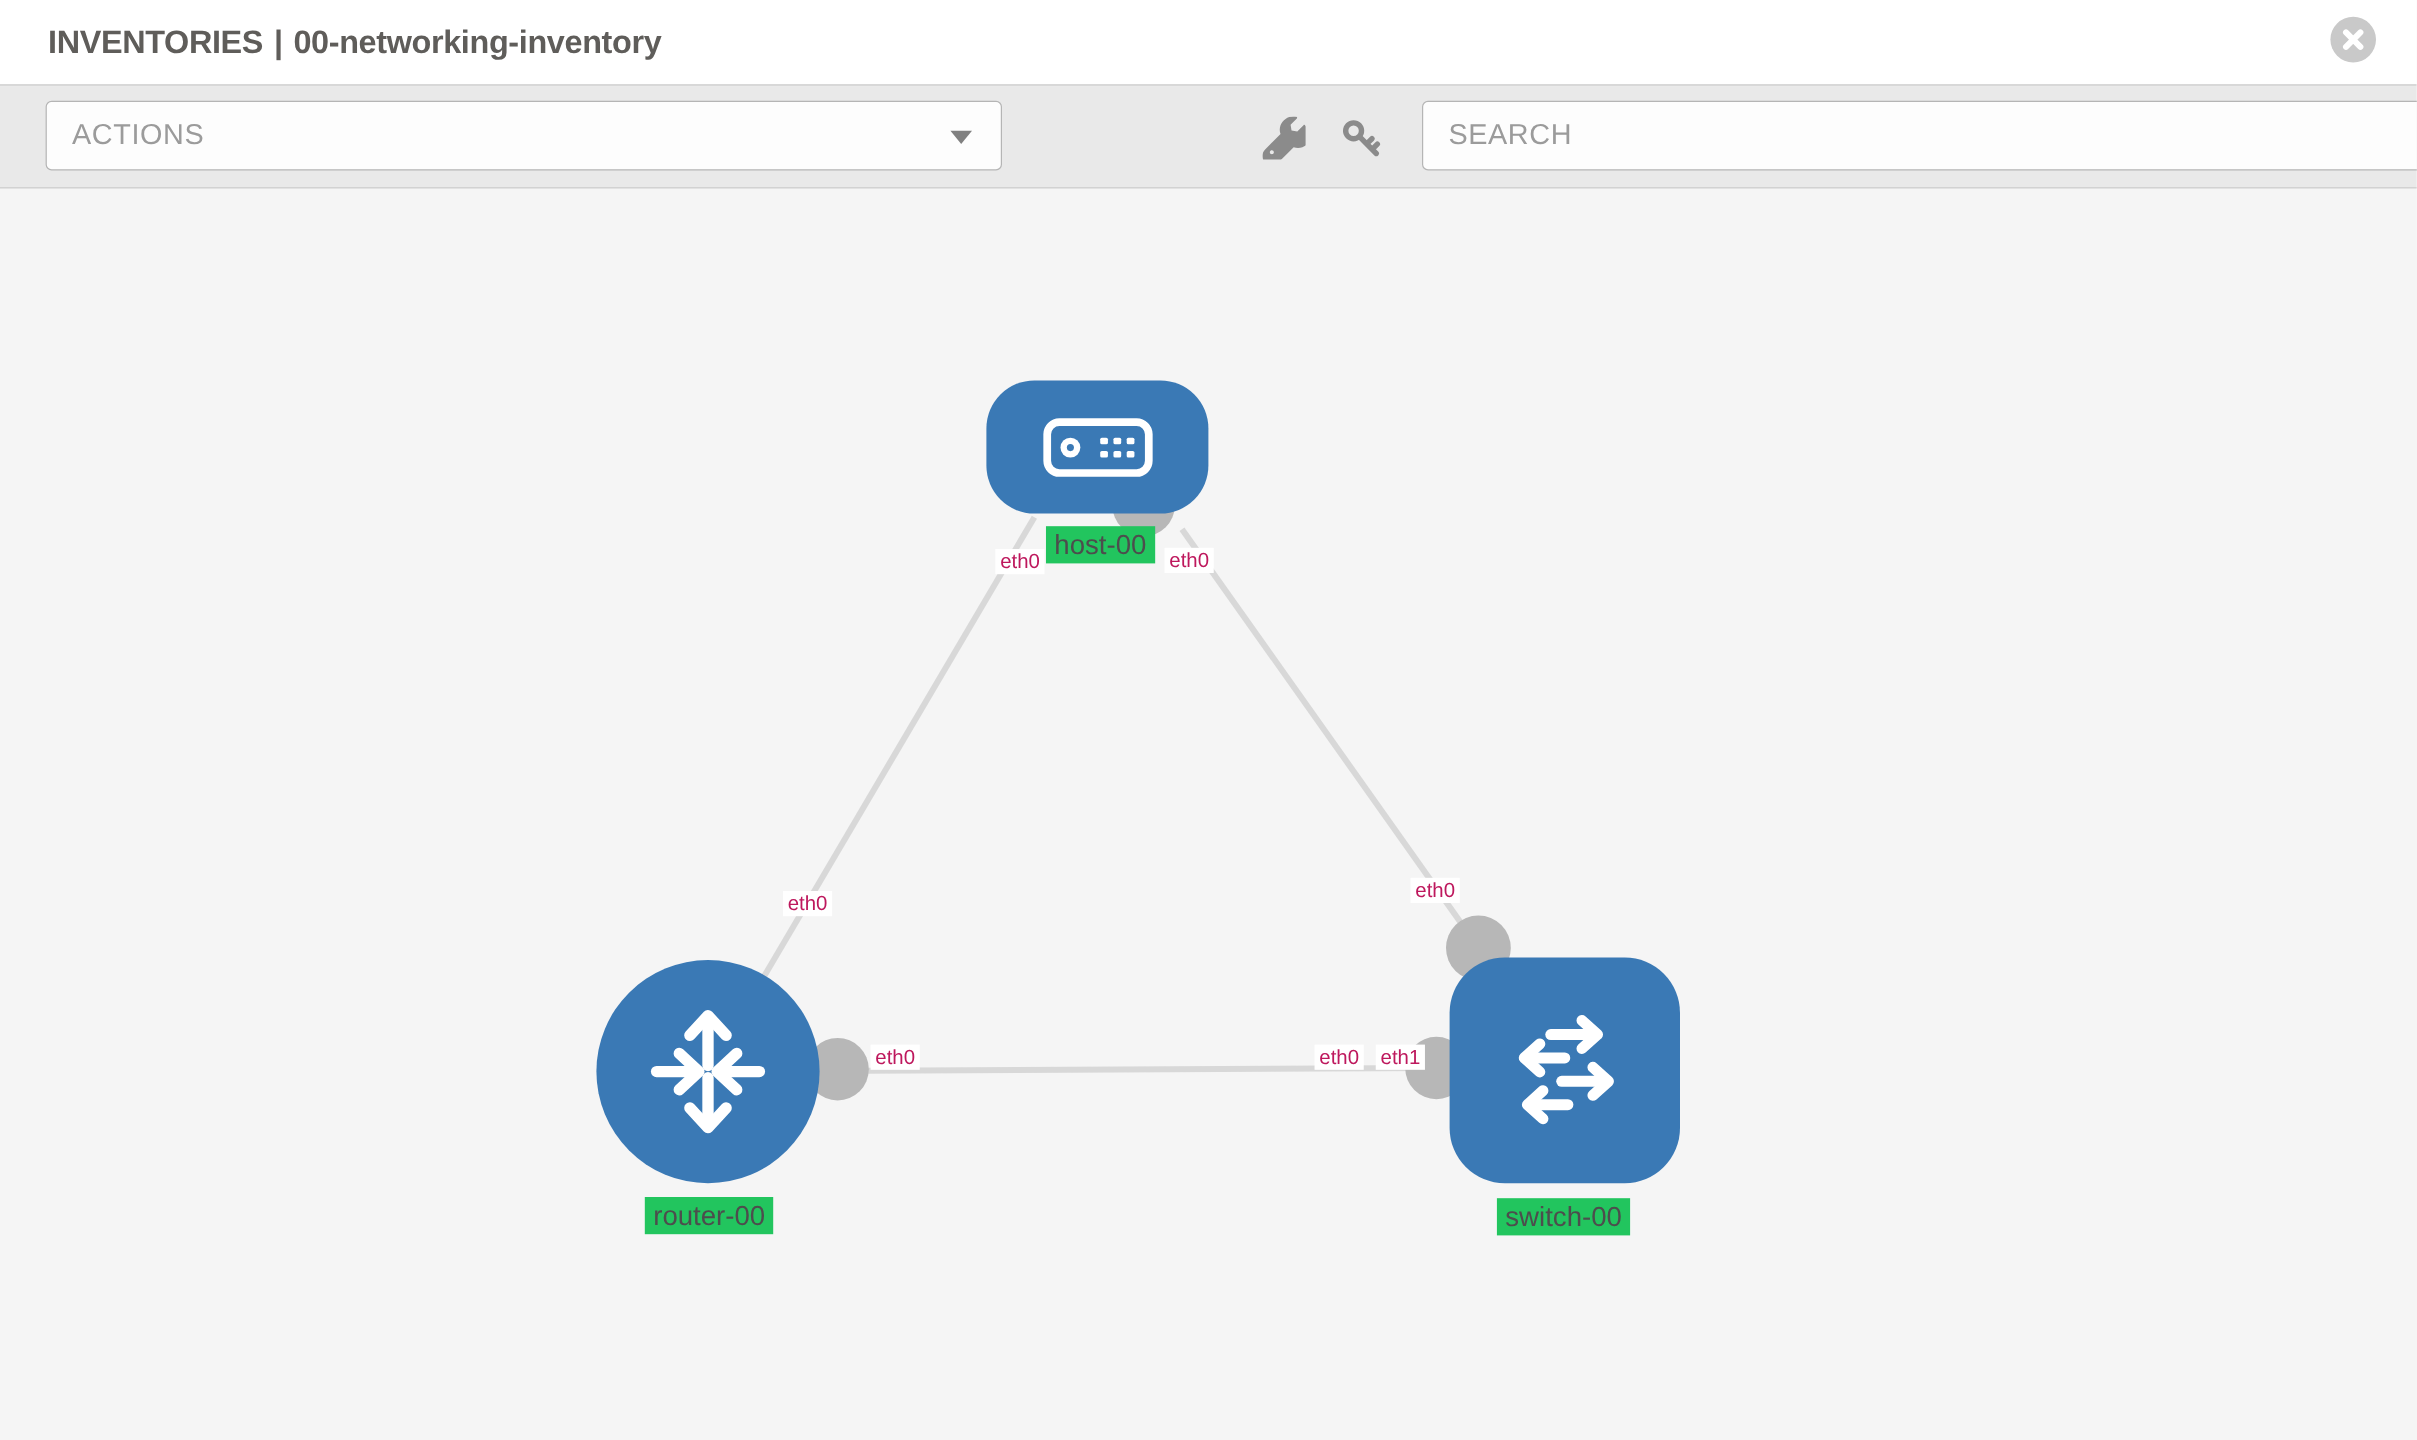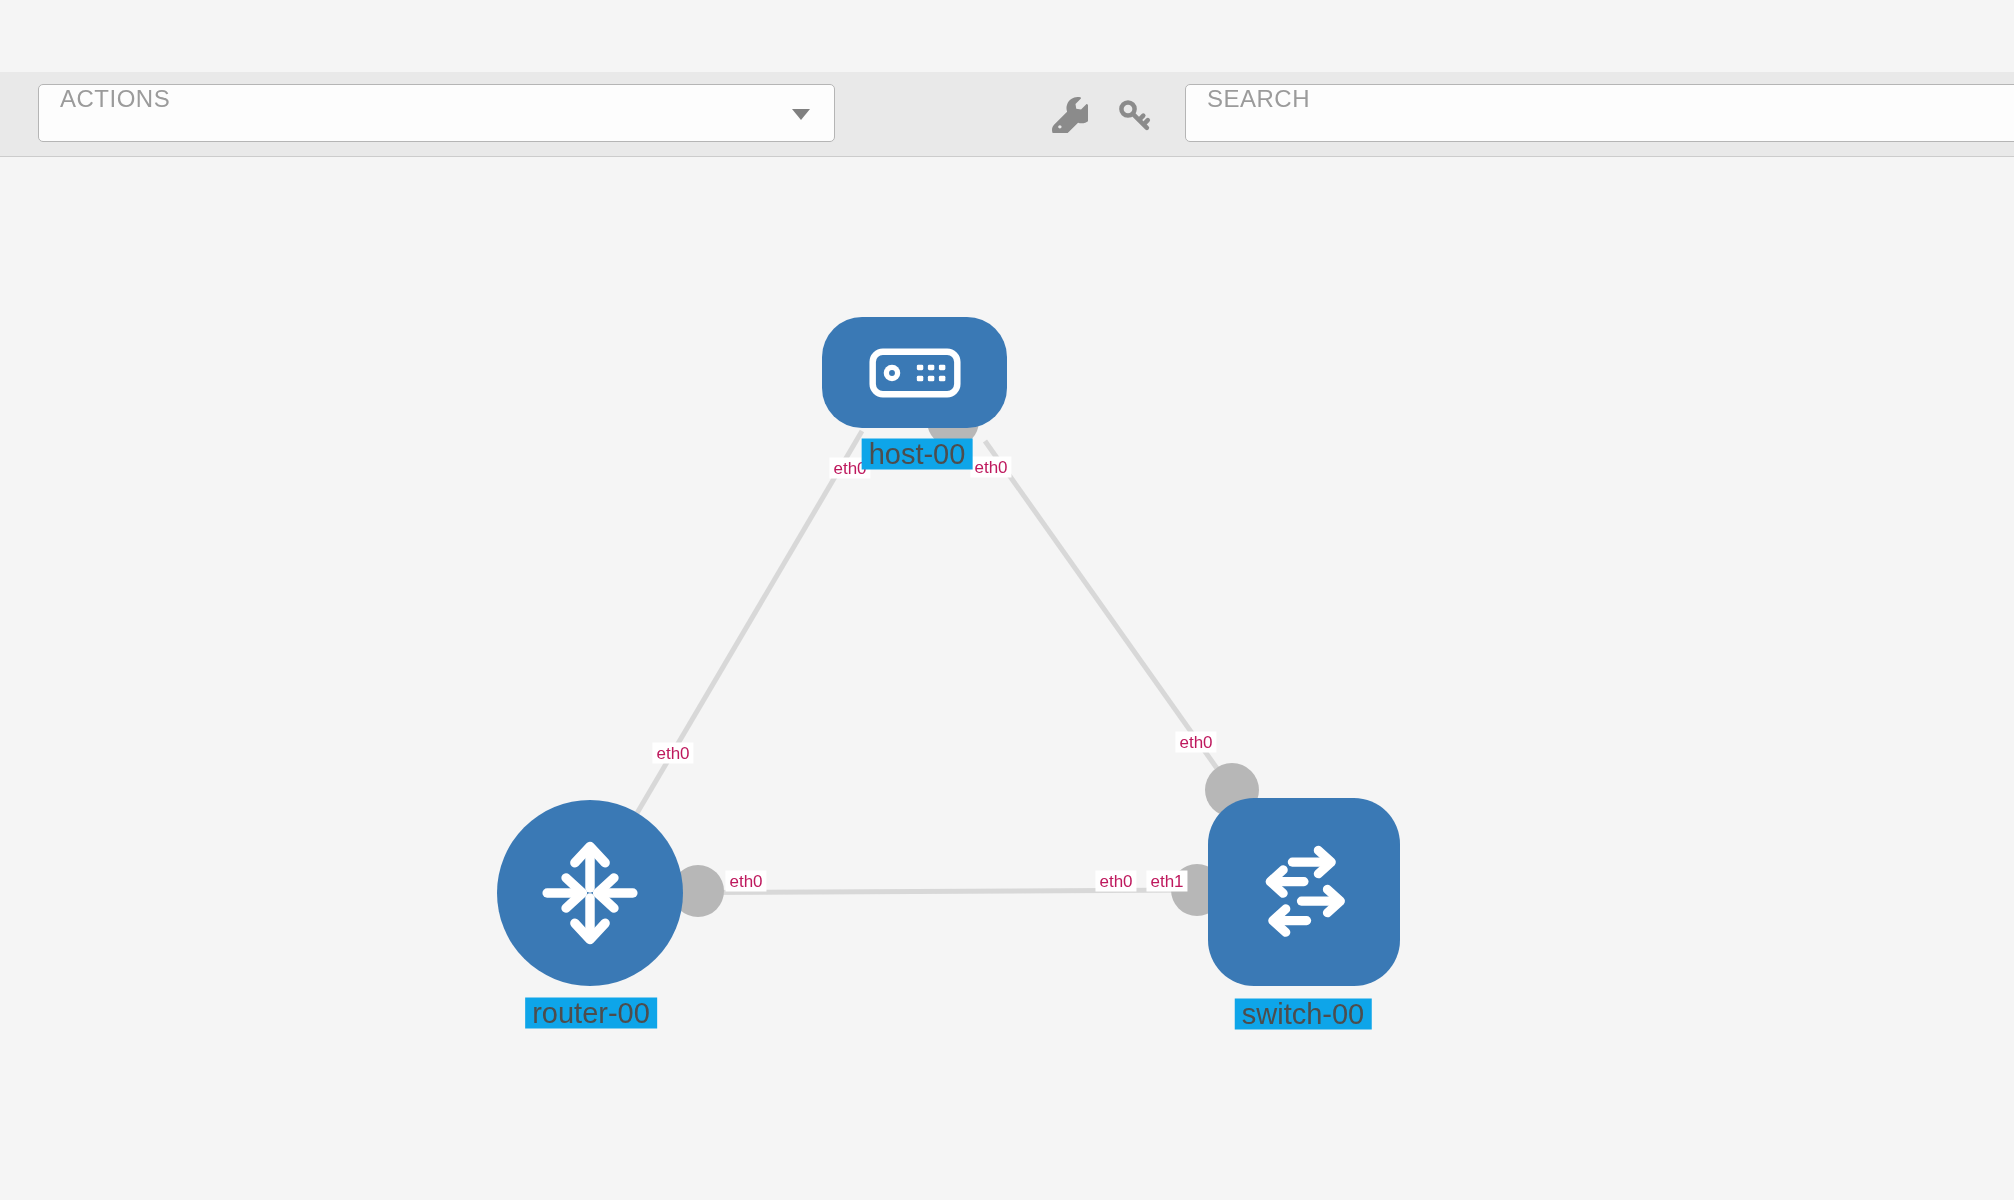--- a/index.html
+++ b/index.html
@@ -15,21 +15,21 @@
   .title .sep { margin:0 9px; }
   .close-btn { position:absolute; right:34px; top:14px; width:38px; height:38px;
                border:none; border-radius:50%; background:#c9c9c9; cursor:pointer;
                display:flex; align-items:center; justify-content:center; }
 
   
   .toolbar { position:absolute; left:0; top:72px; width:2014px; height:85px;
              background:#e9e9e9; border-bottom:1px solid #cccccc; }
   .select { position:absolute; top:12px; height:58px; background:#fdfdfd;
             border:1px solid #b5b5b5; border-radius:5px; cursor:pointer;
-            display:flex; align-items:flex-start; }
+            display:flex; align-items:center; }
   .select .sel-label { margin-left:21px; font-size:24px; color:#9b9b9b; letter-spacing:0.5px; }
   .select .caret { position:absolute; right:24px; top:24px; width:0; height:0;
                    border-left:9px solid transparent; border-right:9px solid transparent;
                    border-top:11px solid #808080; }
   .select.actions { left:38px;  width:797px; }
   .select.search  { left:1185px; width:945px; }
   .tool-icon-btn { position:absolute; top:24px; width:40px; height:40px; border:none;
                    background:transparent; cursor:pointer; padding:0; }
   .tool-icon-btn.wrench { left:1050px; }
   .tool-icon-btn.key    { left:1114px; }
@@ -39,21 +39,21 @@
             background:#f5f5f5; }
   .links-svg { position:absolute; left:0; top:0; z-index:5; }
 
   .node { position:absolute; z-index:20; background:#3a79b5; cursor:pointer;
           display:flex; align-items:center; justify-content:center; }
   .node.host   { left:822px;  top:159px; width:185px; height:111px; border-radius:40px; }
   .node.router { left:497px;  top:642px; width:186px; height:186px; border-radius:50%; }
   .node.switch { left:1208px; top:640px; width:192px; height:188px; border-radius:46px; }
 
   .nlabel { position:absolute; z-index:32; transform:translate(-50%,-50%);
-            background:#0ea5e9; color:#4d4d4d; font-size:29px; line-height:23px;
+            background:#22c55e; color:#4d4d4d; font-size:23px; line-height:23px;
             padding:4px 7px; white-space:nowrap; }
   .iflabel { position:absolute; z-index:30; transform:translate(-50%,-50%);
              background:#ffffff; color:#be185d; font-size:17px; line-height:17px;
              padding:2px 4px; white-space:nowrap; }
   .iflabel.over { z-index:31; }
 
   .nlabel.host   { left:917px;  top:296px; }
   .nlabel.router { left:591px;  top:855px; }
   .nlabel.switch { left:1303px; top:856px;text-align:right; }
 
@@ -78,20 +78,30 @@
   .zoom-track { position:absolute; left:49px; top:45px; width:268px; height:25px;
                 background:#ffffff; border:2px solid #b9b9b9; border-radius:13px; cursor:pointer; }
   .zoom-thumb { position:absolute; left:155px; top:-7px; width:35px; height:35px;
                 border-radius:50%; background:#3a79b5; cursor:grab; }
 </style>
 </head>
 <body>
 
 <div class="app">
 
+  <div class="header">
+    <div class="title">
+      <span>INVENTORIES</span><span class="sep">|</span><span>00-networking-inventory</span>
+    </div>
+    <button class="close-btn">
+      <svg width="20" height="20" viewBox="0 0 20 20">
+        <path d="M4 4 L16 16 M16 4 L4 16" stroke="#ffffff" stroke-width="5" stroke-linecap="round"></path>
+      </svg>
+    </button>
+  </div>
 
   <div class="toolbar">
     <div class="select actions">
       <span class="sel-label">ACTIONS</span>
       <span class="caret"></span>
     </div>
 
     <button class="tool-icon-btn wrench">
       <svg width="36" height="36" viewBox="0 0 512 512">
         <path fill="#8b8b8b" fill-rule="evenodd" d="M507.7 109.3c-2.2-9.1-13.5-12.2-20.1-5.6l-74.4 74.4-67.9-11.3-11.3-67.9 74.4-74.4c6.6-6.6 3.4-17.9-5.7-20.1-77.7-18.7-158.9 23.3-187.9 101.4-12.4 33.4-12.4 70.3 0 103.7L32.2 392.2c-42.9 42.9-42.9 112.7 0 155.6 42.9 42.9 112.7 42.9 155.6 0l182.7-182.7c33.4 12.4 70.3 12.4 103.7 0 78.1-29 120.2-110.2 101.5-187.9zM88 424c0-13.3 10.7-24 24-24s24 10.7 24 24-10.7 24-24 24-24-10.7-24-24z"></path>

